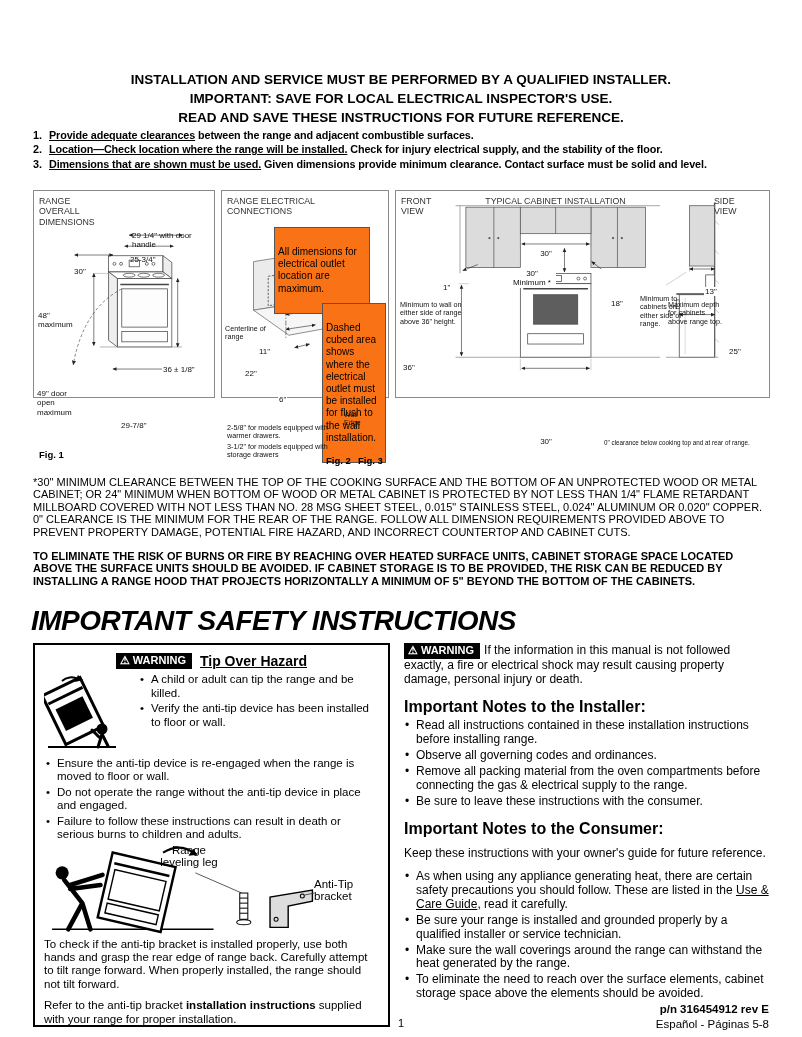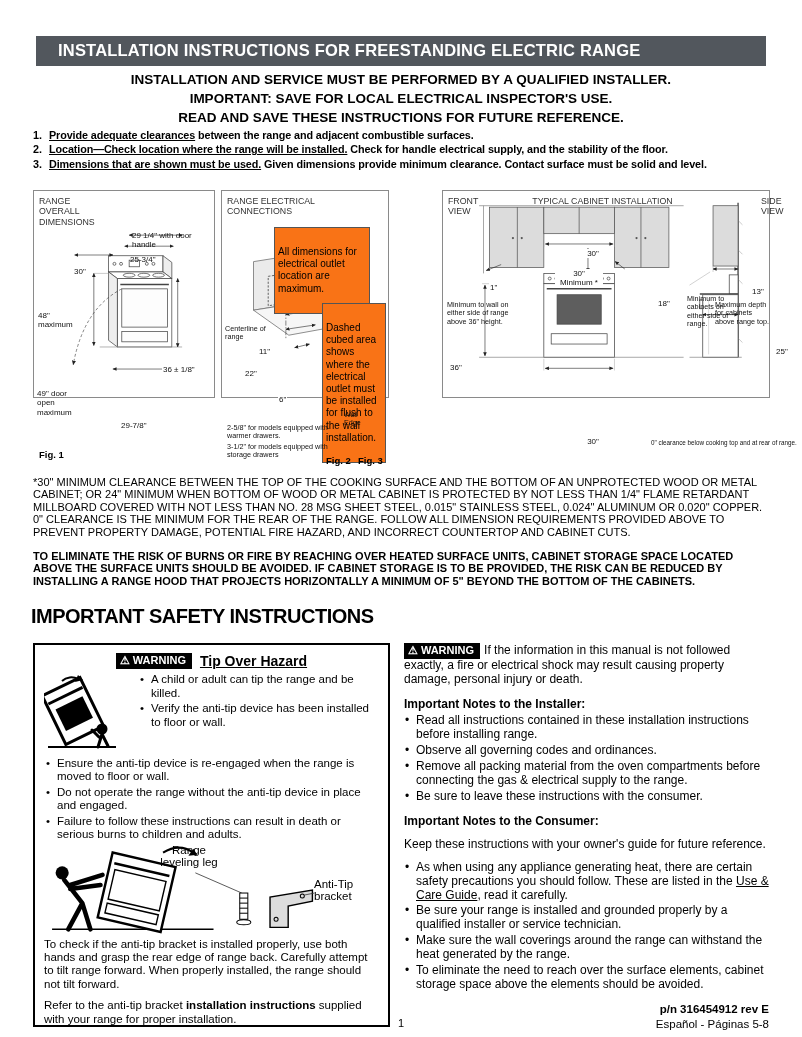--- a/index.html
+++ b/index.html
@@ -12,83 +12,80 @@
 
 .intro { position:absolute; left:0; top:70px; width:802px; text-align:center; font-weight:bold;
   font-size:13.5px; line-height:1.42; }
 
 .clearances { position:absolute; left:33px; top:128px; width:740px; font-size:10.8px; font-weight:bold; line-height:1.32; letter-spacing:-0.1px; }
 .c-item .u { text-decoration:underline; }
 .c-item .num { display:inline-block; width:16px; }
 
 .figures { position:absolute; left:33px; top:190px; width:737px; height:208px; display:flex; gap:6px; }
 .fig { position:relative; border:1px solid #8a8a8a; background:#fff; }
-.fig1 { width:182px; } .fig2 { width:168px; } .fig3 { flex:1;margin-left:47px; }
+.fig1 { width:182px; } .fig2 { width:168px; } .fig3 { flex:1; }
 .fig svg.draw { position:absolute; left:0; top:0; width:100%; height:100%; }
 .fl { position:absolute; font-size:8px; line-height:1.18; color:#111; }
 .f9 { font-size:8.8px; color:#333; }
 .f7 { font-size:7.2px; line-height:1.15; }
 .f6 { font-size:6.3px; }
 .bgw { background:#fff; padding:0 1px; }
 .fcap { position:absolute; font-weight:bold; font-size:9.5px; color:#000; }
 .fnote { position:absolute; border:1px solid #555; padding:18px 3px; font-size:10px; line-height:1.22; background:#f97316; }
 .ctr { text-align:center; }
 
 .note-para { position:absolute; left:33px; top:476px; width:738px; font-size:11px; line-height:1.13; }
 .warn-para { position:absolute; left:33px; top:550px; width:738px; font-size:11px; line-height:1.13; font-weight:bold; }
 
-h1.safety { position:absolute; left:31px; top:605px; font-size:20px; letter-spacing:-0.5px; }
+h1.safety { position:absolute; left:31px; top:605px; font-size:28px; letter-spacing:-0.5px;font-style:italic; }
 
 .left-box { position:absolute; left:33px; top:643px; width:357px; height:384px; border:2px solid #000;
   padding:6px 9px; font-size:11.5px; line-height:1.17; overflow:hidden; }
 .lb-head { display:flex; justify-content:center; align-items:center; gap:8px; margin:2px 0 4px; }
 .wbadge { display:inline-flex; align-items:center; gap:3px; background:#000; color:#fff; font-weight:bold;
   font-size:11px; padding:1px 6px 2px 4px; white-space:nowrap; }
 .hazard-title { font-weight:bold; font-size:14px; text-decoration:underline; }
 .lb-toprow { display:flex; gap:14px; align-items:flex-start; }
 .tip-icon { width:80px; flex:0 0 80px; }
 ul.blist { list-style:none; }
 ul.blist li { position:relative; padding-left:13px; margin-bottom:2px; }
 ul.blist li::before { content:"•"; position:absolute; left:2px; }
 .bracket-fig { position:relative; height:90px; margin:2px 0 2px; }
 .bracket-fig .blab { position:absolute; font-size:11.5px; line-height:1.1; }
 .lb-para { margin-top:4px; }
 .lb-para2 { margin-top:8px; }
 
 .right-col { position:absolute; left:404px; top:643px; width:366px; font-size:12px; line-height:1.16; }
 .rc-warning .wbadge { margin-right:4px; }
-.right-col h3 { font-size:12px; margin:11px 0 3px; }
+.right-col h3 { font-size:16px; margin:11px 0 3px; }
 .rc-intro { margin:9px 0 9px; }
 ul.rlist { list-style:none; }
 ul.rlist li { position:relative; padding-left:12px; margin-bottom:2px; }
 ul.rlist li::before { content:"•"; position:absolute; left:1px; }
 .u-link { text-decoration:underline; }
 
 .page-num { position:absolute; left:0; right:0; bottom:8px; text-align:center; font-size:11px; }
 .pn-block { position:absolute; right:33px; bottom:6px; text-align:right; font-size:11.5px; line-height:1.25; }
 .pn-bold { font-weight:bold; }
 </style>
 </head>
 <body>
 
 <div class="page">
 
-  <div class="title-bar">
-    <span>INSTALLATION INSTRUCTIONS FOR FREESTANDING ELECTRIC RANGE</span>
-  </div>
 
   <div class="intro">
     <div>INSTALLATION AND SERVICE MUST BE PERFORMED BY A QUALIFIED INSTALLER.</div>
     <div>IMPORTANT: SAVE FOR LOCAL ELECTRICAL INSPECTOR'S USE.</div>
     <div>READ AND SAVE THESE INSTRUCTIONS FOR FUTURE REFERENCE.</div>
   </div>
 
   <div class="clearances">
     <div class="c-item"><span class="num">1.</span><span class="u">Provide adequate clearances</span><span> between the range and adjacent combustible surfaces.</span></div>
-    <div class="c-item"><span class="num">2.</span><span class="u">Location—Check location where the range will be installed.</span><span> Check for handle electrical supply, and the stability of the floor.</span></div>
+    <div class="c-item"><span class="num">2.</span><span class="u">Location—Check location where the range will be installed.</span><span> Check for injury electrical supply, and the stability of the floor.</span></div>
     <div class="c-item"><span class="num">3.</span><span class="u">Dimensions that are shown must be used.</span><span> Given dimensions provide minimum clearance. Contact surface must be solid and level.</span></div>
   </div>
 
   <div class="figures">
 
     <div class="fig fig1">
       <svg class="draw" viewBox="0 0 182 280">
         <defs>
           <marker id="f1a" viewBox="0 0 8 8" markerWidth="7" markerHeight="7" refX="7" refY="4" orient="auto-start-reverse">
             <path d="M0,0.5 L8,4 L0,7.5 z" fill="#222"></path>

